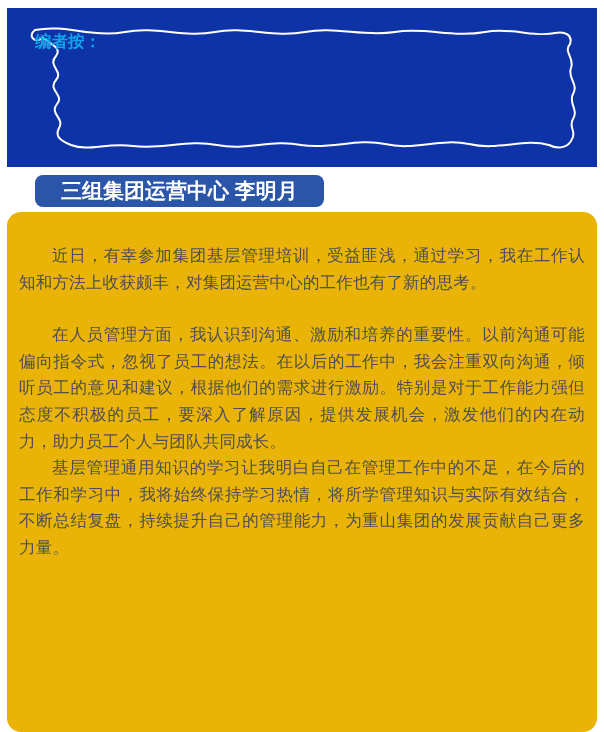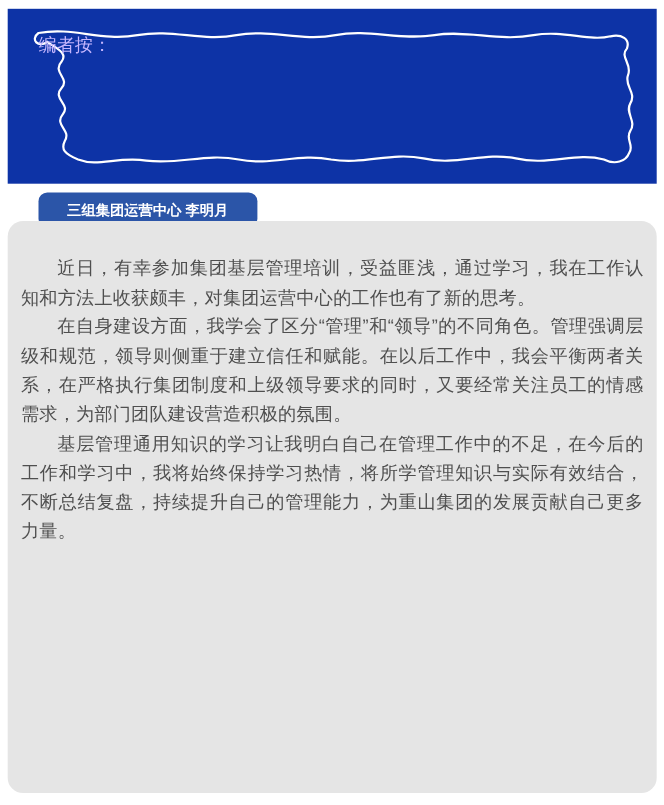--- a/index.html
+++ b/index.html
@@ -20,54 +20,54 @@
     box-sizing: border-box;
   }
   .note-border-svg {
     position: absolute; left: 0; top: 0;
     width: 100%; height: 100%;
     display: block;
   }
   .note-content {
     position: relative;
     padding: 22px 32px 0 28px;
-    color: #c4b5fd;
-    font-weight: normal;
+    color: #0ea5e9;
+    font-weight: bold;
     font-size: 16.5px;
     line-height: 23px;
     text-align: justify;
   }
   .note-label { display: block; }
   .note-body { margin: 0; text-indent: 2.4em; }
 
   
   .badge-row {
     position: absolute;
     left: 35px; top: 175px;
     height: 32px;
   }
   .badge {
     display: inline-block;
     background: #2b55a8;
     color: #ffffff;
     font-weight: bold;
-    font-size: 13px;
+    font-size: 21px;
     line-height: 20px;
     padding: 6px 26px;
     border-radius: 8px;
     white-space: nowrap;
   }
 
   
   .card {
     position: absolute;
-    left: 7px; top: 201px;
+    left: 7px; top: 212px;
     width: 590px; height: 520px;
     box-sizing: border-box;
-    background: #e5e5e5;
+    background: #eab308;
     border-radius: 14px;
     padding: 30px 12px 0 12px;
     overflow: hidden;
   }
   .card p {
     margin: 0;
     font-size: 16.5px;
     line-height: 26.6px;
     color: #4f4f4f;
     text-align: justify;
@@ -111,15 +111,15 @@
     <span class="note-label">编者按：</span>
   </div>
 </div>
 
 <div class="badge-row">
   <span class="badge">三组集团运营中心 李明月</span>
 </div>
 
 <div class="card">
   <p>近日，有幸参加集团基层管理培训，受益匪浅，通过学习，我在工作认知和方法上收获颇丰，对集团运营中心的工作也有了新的思考。</p>
-  <p>在自身建设方面，我学会了区分“管理”和“领导”的不同角色。管理强调层级和规范，领导则侧重于建立信任和赋能。在以后工作中，我会平衡两者关系，在严格执行集团制度和上级领导要求的同时，又要经常关注员工的情感需求，为部门团队建设营造积极的氛围。</p>
+  <p class="gap-before">在人员管理方面，我认识到沟通、激励和培养的重要性。以前沟通可能偏向指令式，忽视了员工的想法。在以后的工作中，我会注重双向沟通，倾听员工的意见和建议，根据他们的需求进行激励。特别是对于工作能力强但态度不积极的员工，要深入了解原因，提供发展机会，激发他们的内在动力，助力员工个人与团队共同成长。</p>
   <p>基层管理通用知识的学习让我明白自己在管理工作中的不足，在今后的工作和学习中，我将始终保持学习热情，将所学管理知识与实际有效结合，不断总结复盘，持续提升自己的管理能力，为重山集团的发展贡献自己更多力量。</p>
 </div>
 
 </body></html>

